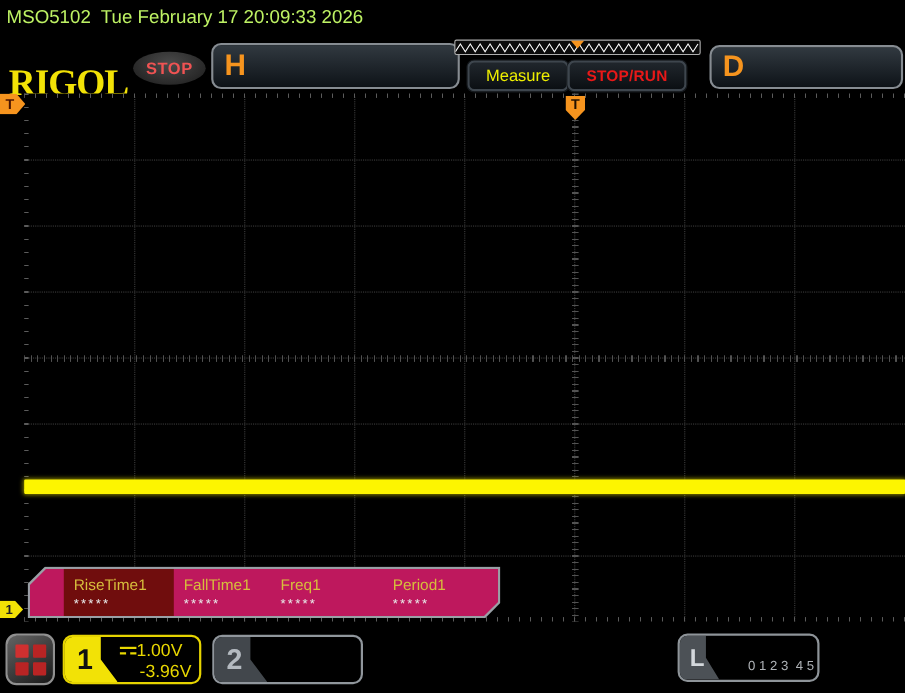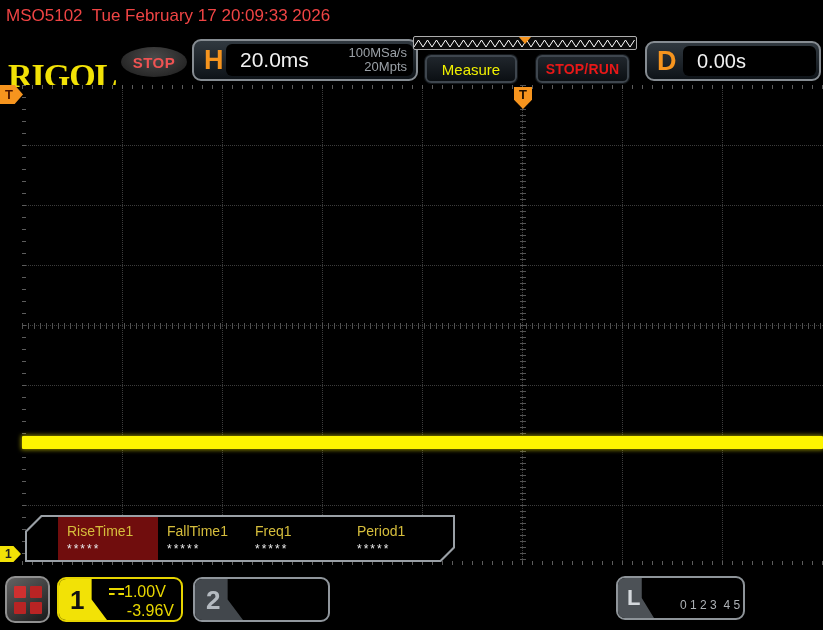--- a/index.html
+++ b/index.html
@@ -2,21 +2,21 @@
 <html><head>
 <meta charset="utf-8">
 <style>
   * { margin:0; padding:0; box-sizing:border-box; }
   html,body { background:#000; }
   body { font-family:"Liberation Sans", sans-serif; }
   .screen { position:relative; width:823px; height:630px; background:#000; overflow:hidden; }
 
   
   .topbar { position:absolute; left:0; top:0; width:100%; height:33px; }
-  .topbar .title { position:absolute; left:6px; top:6px; color:#ef4444; font-size:17px; white-space:pre;text-align:center; }
+  .topbar .title { position:absolute; left:6px; top:6px; color:#bef264; font-size:17px; white-space:pre;text-align:center; }
 
   
   .logo { position:absolute; left:8px; top:57px; font-family:"Liberation Serif", serif; font-weight:bold; font-size:34px; color:#f2e206; letter-spacing:-1px; }
   .stop-oval { position:absolute; left:121px; top:47px; width:66px; height:30px; border-radius:50%; background:radial-gradient(ellipse at 50% 35%, #4a4a4a, #262626 75%); display:flex; align-items:center; justify-content:center; }
   .stop-oval span { color:#ef5353; font-weight:bold; font-size:15px; letter-spacing:.5px; }
 
   .hd-panel { position:absolute; border:2px solid #868c92; border-radius:9px; background:linear-gradient(#313940, #0e1318); }
   .hd-panel .tag { position:absolute; left:10px; top:50%; transform:translateY(-50%); color:#f6941e; font-size:27px; font-weight:bold; }
   .hd-panel .field { position:absolute; top:3px; bottom:3px; right:3px; background:#000; border-radius:6px; display:flex; align-items:center; }
   .h-panel { left:192px; top:39px; width:226px; height:42px; }
@@ -27,21 +27,21 @@
   .d-panel .field { left:36px; }
   .d-panel .dl { color:#f2f2f2; font-size:20px; margin-left:14px; }
 
   .wave-strip { position:absolute; left:413px; top:36px; width:224px; height:14px; border:1px solid #aeaeae; background:#0b0b0b; border-radius:2px; }
   .wave-strip svg { position:absolute; left:0; top:0; }
   .wave-strip .pos-tri { position:absolute; left:105px; top:0; width:0; height:0; border-left:6px solid transparent; border-right:6px solid transparent; border-top:7px solid #f6941e; }
 
   .hdr-btn { position:absolute; top:55px; height:28px; border:2px solid #3e464e; border-radius:6px; background:linear-gradient(#20262c,#0b0f13); display:flex; align-items:center; justify-content:center; box-shadow:0 0 0 1px #14181c; }
   .measure-btn { left:425px; width:92px; }
   .measure-btn span { color:#f0f000; font-weight:normal; font-size:15px; }
-  .stoprun-btn { left:536px; width:93px; }
+  .stoprun-btn { left:516px; width:108px; }
   .stoprun-btn span { color:#e81818; font-weight:bold; font-size:14px; letter-spacing:.2px; }
 
   
   .grat { position:absolute; left:22px; top:85px; width:801px; height:480px; background:#000; }
   .gcol { position:absolute; top:0; bottom:0; width:0; border-left:1px dotted #3c3c3c; }
   .grow { position:absolute; left:0; right:0; height:0; border-top:1px dotted #3c3c3c; }
   .ruler-top { position:absolute; left:0; right:0; top:0; height:4px; background:repeating-linear-gradient(to right, #5c5c5c 0 1px, transparent 1px 10px); }
   .ruler-bottom { position:absolute; left:0; right:0; bottom:0; height:4px; background:repeating-linear-gradient(to right, #5c5c5c 0 1px, transparent 1px 10px); }
   .ruler-left { position:absolute; left:0; top:0; bottom:0; width:4px; background:repeating-linear-gradient(to bottom, #5c5c5c 0 1px, transparent 1px 12px); }
   .axis-v { position:absolute; left:498px; top:0; bottom:0; width:6px; background:repeating-linear-gradient(to bottom, #525252 0 1px, transparent 1px 6px); }
@@ -53,21 +53,21 @@
   .trig-shield span { color:#201000; font-weight:bold; font-size:13px; line-height:15px; }
 
   .side-marker { position:absolute; display:flex; align-items:center; }
   .t-level { left:0; top:85px; width:23px; height:19px; background:#f6941e; clip-path:polygon(0 0,64% 0,100% 50%,64% 100%,0 100%); }
   .t-level span { color:#4a1400; font-weight:bold; font-size:13px; margin-left:5px; }
   .ch1-ground { left:0; top:546px; width:21px; height:16px; background:#f2e206; clip-path:polygon(0 0,64% 0,100% 50%,64% 100%,0 100%); }
   .ch1-ground span { color:#222; font-weight:bold; font-size:12px; margin-left:5px; }
 
   
   .meas-wrap { position:absolute; left:25px; top:515px; width:430px; height:47px; background:#9aa0a6; clip-path:polygon(16px 0,100% 0,100% calc(100% - 14px),calc(100% - 14px) 100%,0 100%,0 16px); }
-  .meas-inner { position:absolute; left:2px; top:2px; right:2px; bottom:2px; background:#000000; clip-path:polygon(15px 0,100% 0,100% calc(100% - 13px),calc(100% - 13px) 100%,0 100%,0 15px); display:flex; }
+  .meas-inner { position:absolute; left:2px; top:2px; right:2px; bottom:2px; background:#be185d; clip-path:polygon(15px 0,100% 0,100% calc(100% - 13px),calc(100% - 13px) 100%,0 100%,0 15px); display:flex; }
   .meas-cell { padding:6px 0 0 9px; }
   .meas-cell.c0 { margin-left:31px; width:100px; background:#700d0d; }
   .meas-cell.c1 { width:88px; }
   .meas-cell.c2 { width:102px; }
   .meas-cell.c3 { width:100px; }
   .meas-label { color:#d6be3c; font-size:14px; }
   .meas-value { color:#e8e8e8; font-size:12px; letter-spacing:2px; margin-top:3px; }
 
   
   .grid-btn { position:absolute; left:5px; top:576px; width:45px; height:47px; border-radius:10px; border:2px solid #909090; background:linear-gradient(145deg,#636363,#191919); display:flex; align-items:center; justify-content:center; }
@@ -109,48 +109,38 @@
   </div>
 
   <div class="logo">RIGOL</div>
 
   <div class="stop-oval">
     <span>STOP</span>
   </div>
 
   <div class="hd-panel h-panel">
     <span class="tag">H</span>
-    <div class="field">
-      <span class="tb">20.0ms</span>
-      <span class="sr">
-        <span>100MSa/s</span><br>
-        <span>20Mpts</span>
-      </span>
-    </div>
   </div>
 
   <div class="wave-strip">
     <svg width="222" height="13">
       <polyline id="zigzag" fill="none" stroke="#ffffff" stroke-width="1" points="0,10 4.5,3 9,10 13.5,3 18,10 22.5,3 27,10 31.5,3 36,10 40.5,3 45,10 49.5,3 54,10 58.5,3 63,10 67.5,3 72,10 76.5,3 81,10 85.5,3 90,10 94.5,3 99,10 103.5,3 108,10 112.5,3 117,10 121.5,3 126,10 130.5,3 135,10 139.5,3 144,10 148.5,3 153,10 157.5,3 162,10 166.5,3 171,10 175.5,3 180,10 184.5,3 189,10 193.5,3 198,10 202.5,3 207,10 211.5,3 216,10 220.5,3"></polyline>
     </svg>
     <div class="pos-tri"></div>
   </div>
 
   <div class="hdr-btn measure-btn">
     <span>Measure</span>
   </div>
   <div class="hdr-btn stoprun-btn">
     <span>STOP/RUN</span>
   </div>
 
   <div class="hd-panel d-panel">
     <span class="tag">D</span>
-    <div class="field">
-      <span class="dl">0.00s</span>
-    </div>
   </div>
 
   <div class="grat" id="grat">
       <div class="grow" style="top: 420px;"></div>
       <div class="gcol" style="left: 700px;"></div>
       <div class="grow" style="top: 360px;"></div>
       <div class="gcol" style="left: 600px;"></div>
       <div class="grow" style="top: 300px;"></div>
       <div class="gcol" style="left: 500px;"></div>
       <div class="grow" style="top: 240px;"></div>

